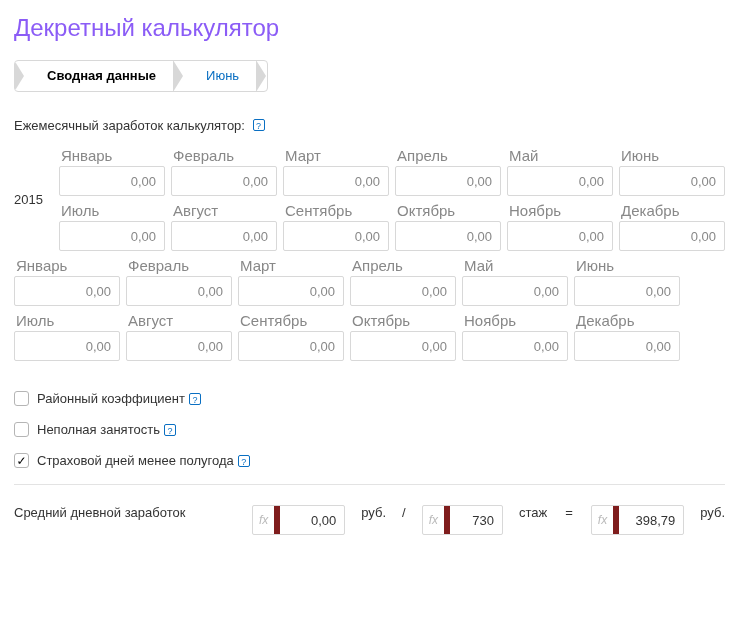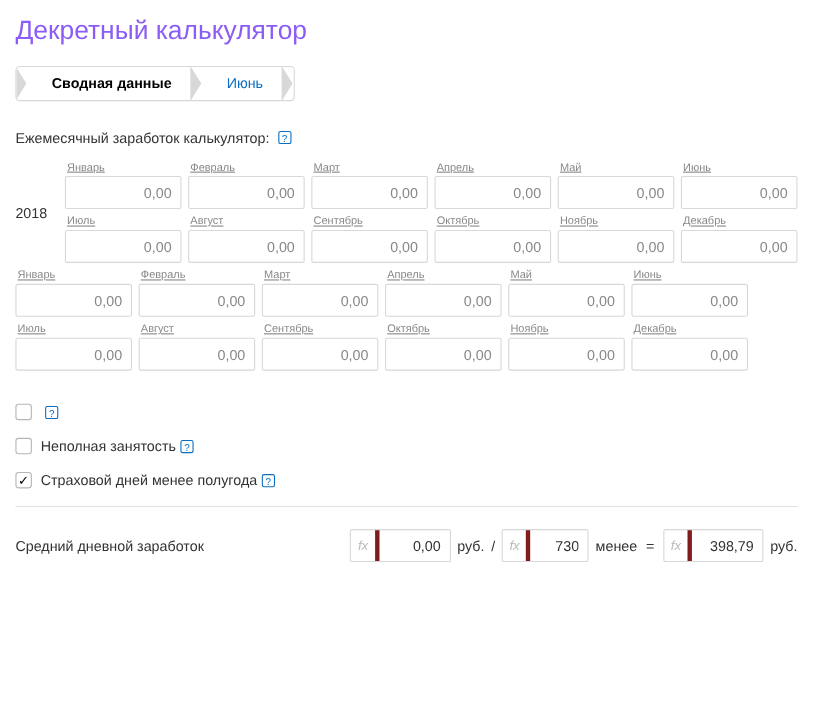--- a/index.html
+++ b/index.html
@@ -88,25 +88,24 @@
     align-items: center;
     color: #333;
   }
   .months {
     display: grid;
     grid-template-columns: repeat(6, 106px);
     gap: 6px 6px;
   }
   .month-cell { }
   .month-name {
-    font-size: 10px;
+    font-size: 15px;
     color: #888;
     margin-bottom: 2px;
     padding-left: 2px;
-    text-decoration: underline;
   }
   .month-input {
     width: 100%;
     height: 30px;
     border: 1px solid #d8d8d8;
     border-radius: 2px;
     text-align: right;
     padding: 0 8px;
     font-size: 13px;
     color: #888;
@@ -140,39 +139,38 @@
   }
 
   
   .divider {
     border: none;
     border-top: 1px solid #e3e3e3;
     margin: 16px 0 20px 0;
   }
   .result-row {
     display: flex;
-    align-items: center;
-    font-size: 13px;
-    gap: 6px;
+    font-size: 13px;
+    gap: 16px;
   }
   .result-label { flex: 0 0 auto; margin-right: auto; }
   .fx-input {
     display: inline-flex;
     align-items: center;
     border: 1px solid #d8d8d8;
     border-radius: 2px;
     height: 30px;
     background: #fff;
   }
   .fx-input .fx {
     font-style: italic;
     color: #bbb;
     font-size: 12px;
     padding: 0 6px;
-    border-right: 4px solid #7f1d1d;
+    border-right: 6px solid #7f1d1d;
     line-height: 28px;
   }
   .fx-input input {
     border: none;
     outline: none;
     height: 28px;
     text-align: right;
     padding: 0 8px;
     font-size: 13px;
     color: #333;
@@ -196,21 +194,21 @@
   <div class="step-sep"></div>
 </div>
 
 <div class="section-label">
   <span>Ежемесячный заработок калькулятор:</span>
   <span class="help">?</span>
 </div>
 
 <div id="years-host">
     <div class="year-block">
-      <div class="year-label">2018</div>
+      <div class="year-label">2015</div>
       <div class="months">
         <div class="month-cell"><div class="month-name">Январь</div><input class="month-input" value="0,00" style=""></div>
         <div class="month-cell"><div class="month-name">Февраль</div><input class="month-input" value="0,00" style=""></div>
         <div class="month-cell"><div class="month-name">Март</div><input class="month-input" value="0,00" style=""></div>
         <div class="month-cell"><div class="month-name">Апрель</div><input class="month-input" value="0,00" style=""></div>
         <div class="month-cell"><div class="month-name">Май</div><input class="month-input" value="0,00" style=""></div>
         <div class="month-cell"><div class="month-name">Июнь</div><input class="month-input" value="0,00" style=""></div>
         <div class="month-cell"><div class="month-name">Июль</div><input class="month-input" value="0,00" style=""></div>
         <div class="month-cell"><div class="month-name">Август</div><input class="month-input" value="0,00" style=""></div>
         <div class="month-cell"><div class="month-name">Сентябрь</div><input class="month-input" value="0,00" style=""></div>
@@ -233,20 +231,21 @@
         <div class="month-cell"><div class="month-name">Октябрь</div><input class="month-input" value="0,00" style=""></div>
         <div class="month-cell"><div class="month-name">Ноябрь</div><input class="month-input" value="0,00" style=""></div>
         <div class="month-cell"><div class="month-name">Декабрь</div><input class="month-input" value="0,00" style=""></div>
       </div>
     </div>
   </div>
 
 <div class="checks">
   <div class="check-row">
     <span class="cbox"></span>
+    <span>Районный коэффициент</span>
     <span class="help">?</span>
   </div>
   <div class="check-row">
     <span class="cbox"></span>
     <span>Неполная занятость</span>
     <span class="help">?</span>
   </div>
   <div class="check-row">
     <span class="cbox checked"></span>
     <span>Страховой дней менее полугода</span>
@@ -263,21 +262,21 @@
     <span class="fx">fx</span>
     <input value="0,00" style="">
   </span>
   <span class="unit">руб.</span>
   <span class="unit">/</span>
 
   <span class="fx-input w56">
     <span class="fx">fx</span>
     <input value="730" style="">
   </span>
-  <span class="unit">менее</span>
+  <span class="unit">стаж</span>
   <span class="eq">=</span>
 
   <span class="fx-input w64">
     <span class="fx">fx</span>
     <input value="398,79" style="">
   </span>
   <span class="unit">руб.</span>
 </div>
 
 </body></html>

